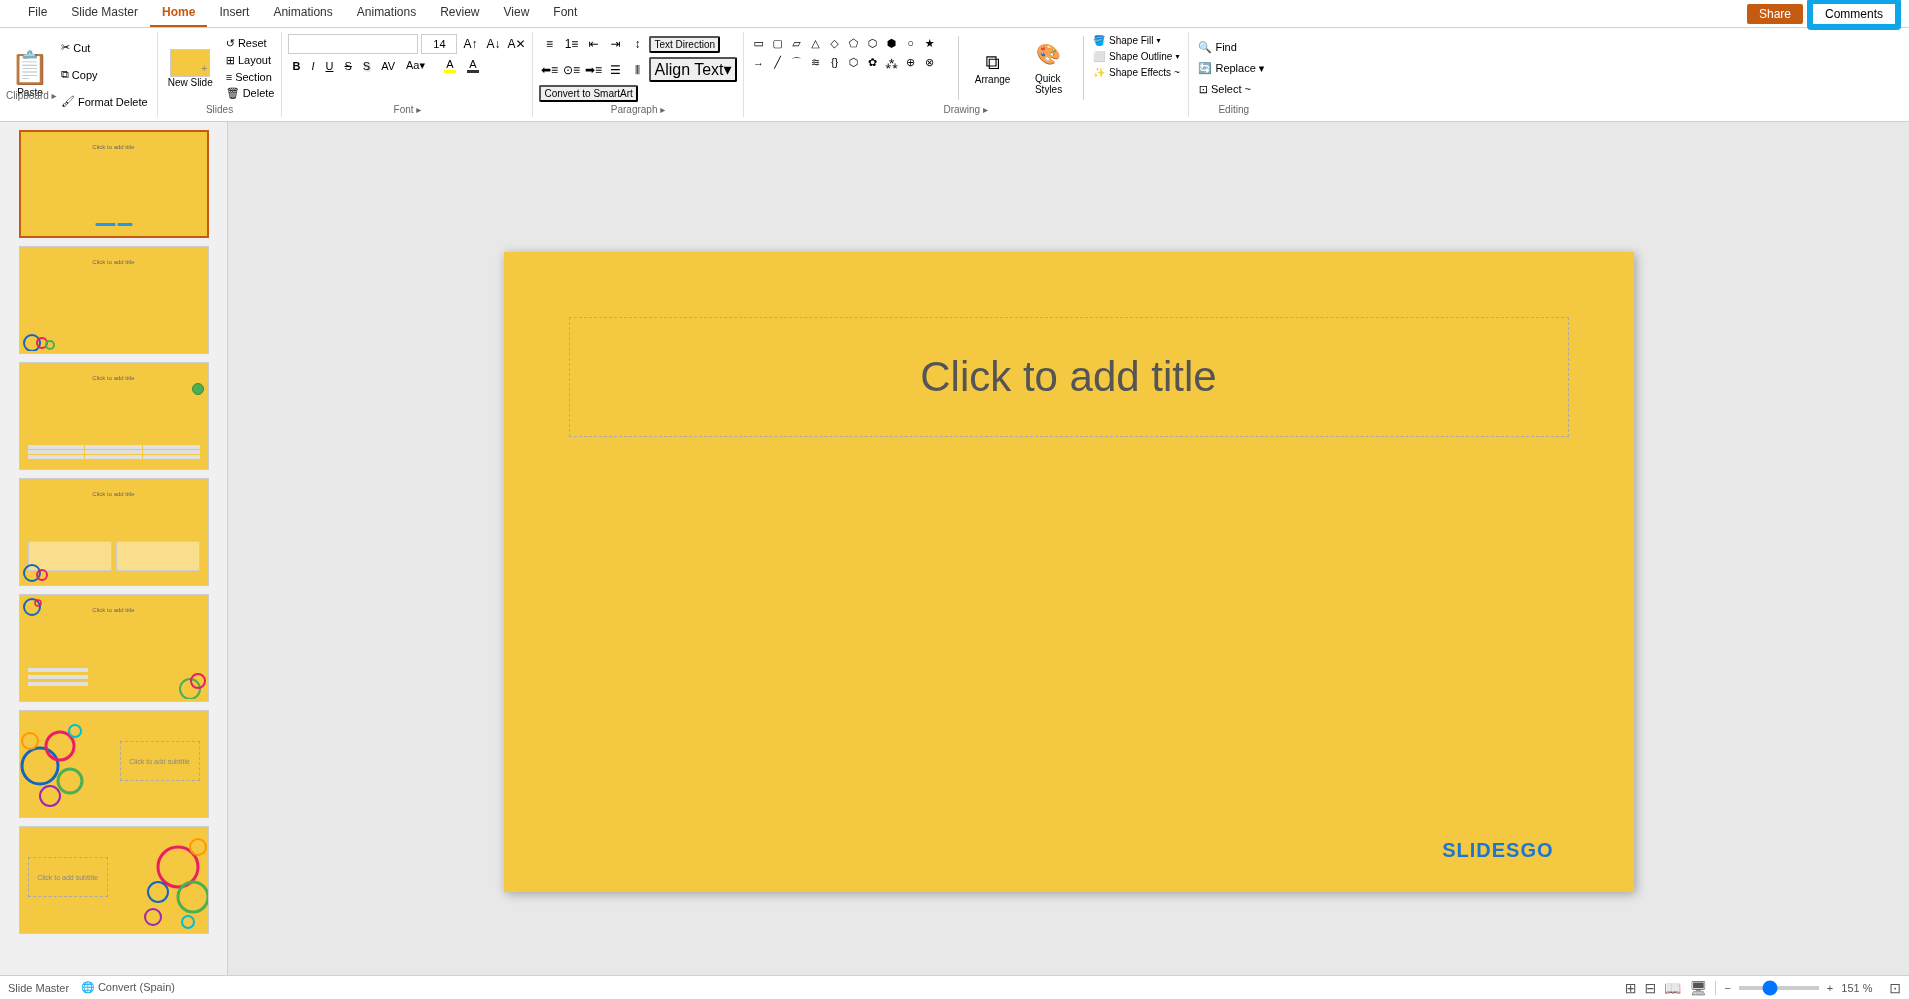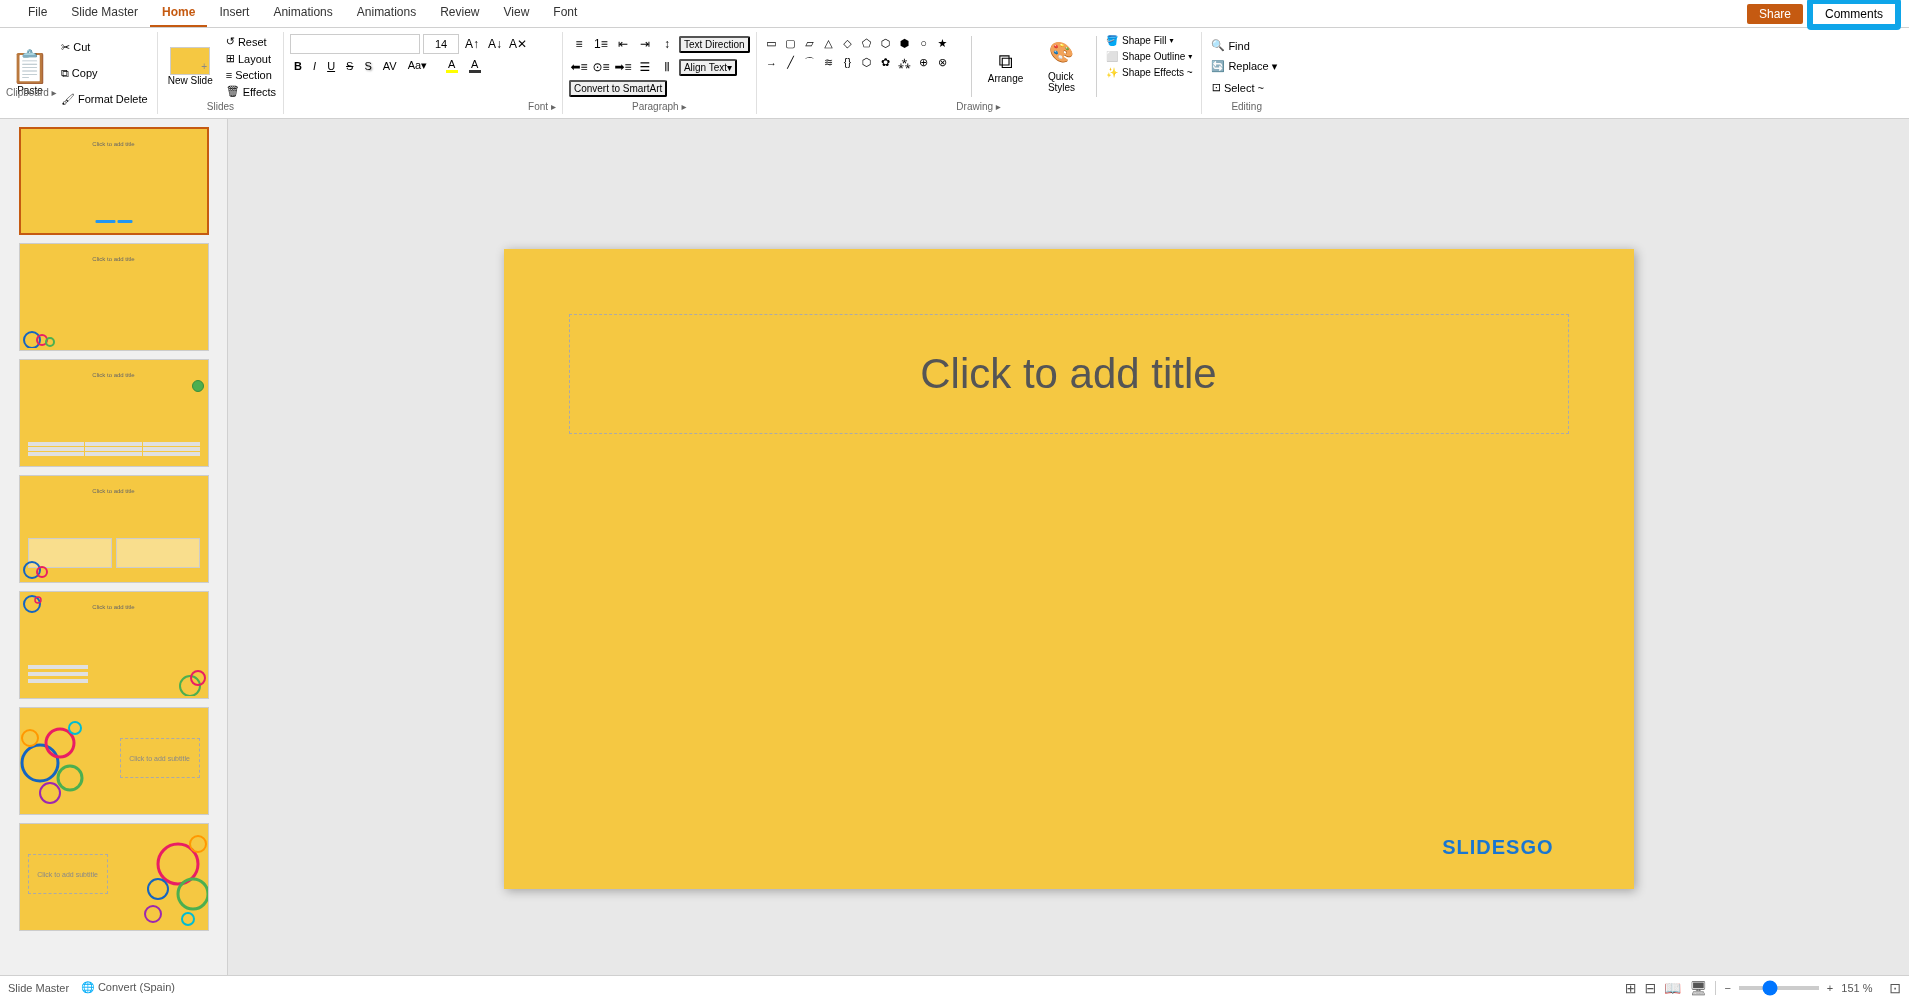--- a/index.html
+++ b/index.html
@@ -465,28 +465,28 @@
           <div class="small-btn">
             <span>⊞</span>
             <span>Layout</span>
           </div>
           <div class="small-btn">
             <span>≡</span>
             <span>Section</span>
           </div>
           <div class="small-btn">
             <span>🗑</span>
-            <span>Effects</span>
+            <span>Delete</span>
           </div>
         </div>
       </div>
       <div class="ribbon-group-label">Slides</div>
     </div>
 
-    <div style="display:flex; flex-direction:row; padding:2px 6px; border-right:1px solid #e0e0e0; min-width:220px;">
+    <div style="display:flex; flex-direction:column; padding:2px 6px; border-right:1px solid #e0e0e0; min-width:220px;">
       <div class="font-group-content" style="flex:1;">
         <div class="font-row">
           <input class="font-select" type="text" value="" style="">
           <input class="font-size-input" type="text" value="14" style="">
           <button class="icon-btn" title="Increase Font Size">A↑</button>
           <button class="icon-btn" title="Decrease Font Size">A↓</button>
           <button class="icon-btn" title="Clear Formatting">A✕</button>
         </div>
         <div class="font-row">
           <button class="format-btn bold">B</button>
@@ -517,21 +517,21 @@
           <button class="icon-btn">⇥</button>
           <button class="icon-btn">↕</button>
           <button class="small-btn" style="font-size:10px;">Text Direction</button>
         </div>
         <div style="display:flex; gap:2px; align-items:center;">
           <button class="icon-btn">⬅≡</button>
           <button class="icon-btn">⊙≡</button>
           <button class="icon-btn">➡≡</button>
           <button class="icon-btn">☰</button>
           <button class="icon-btn">⫴</button>
-          <button class="small-btn" style="font-size:10px;">Align Text▾</button>
+          <button class="small-btn" style="font-size:16px;">Align Text▾</button>
         </div>
         <div style="display:flex; gap:2px; align-items:center;">
           <button class="small-btn" style="font-size:10px;">Convert to SmartArt</button>
         </div>
       </div>
       <div class="ribbon-group-label">Paragraph <span style="font-size:10px;">▸</span></div>
     </div>
 
     <div style="display:flex; flex-direction:column; padding:2px 6px; border-right:1px solid #e0e0e0; min-width:340px;">
       <div style="flex:1; display:flex; gap:4px;">

